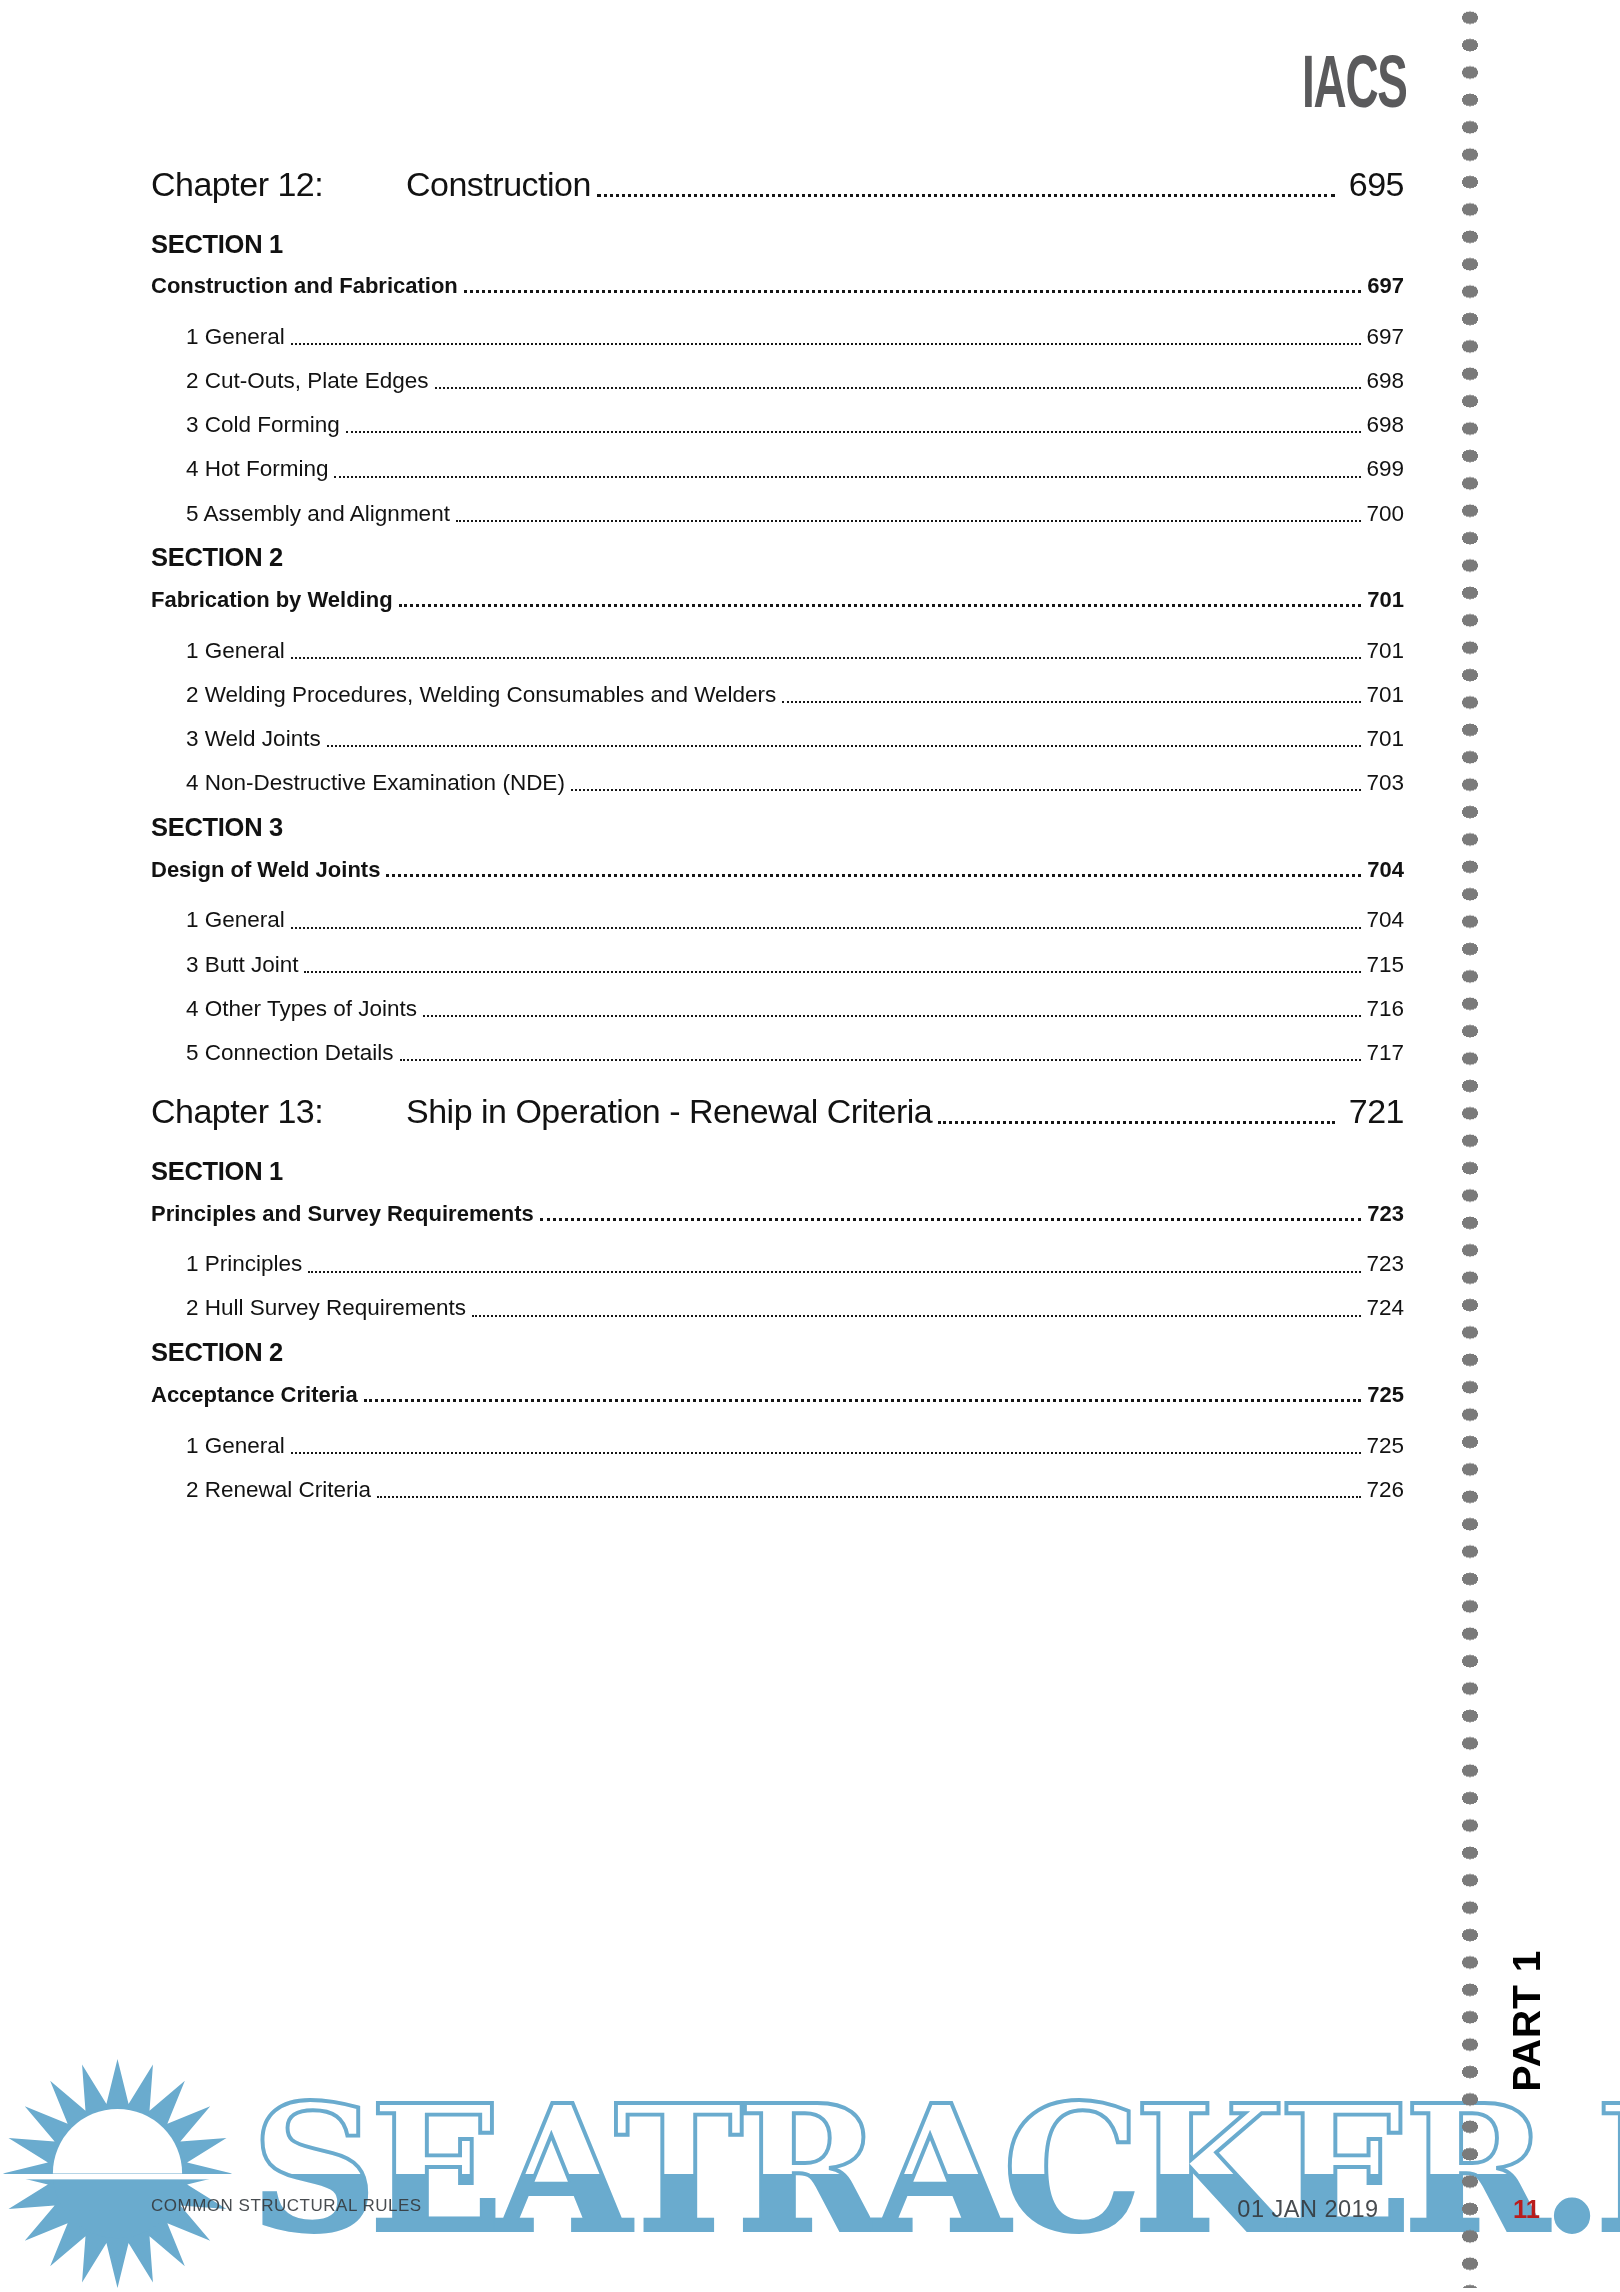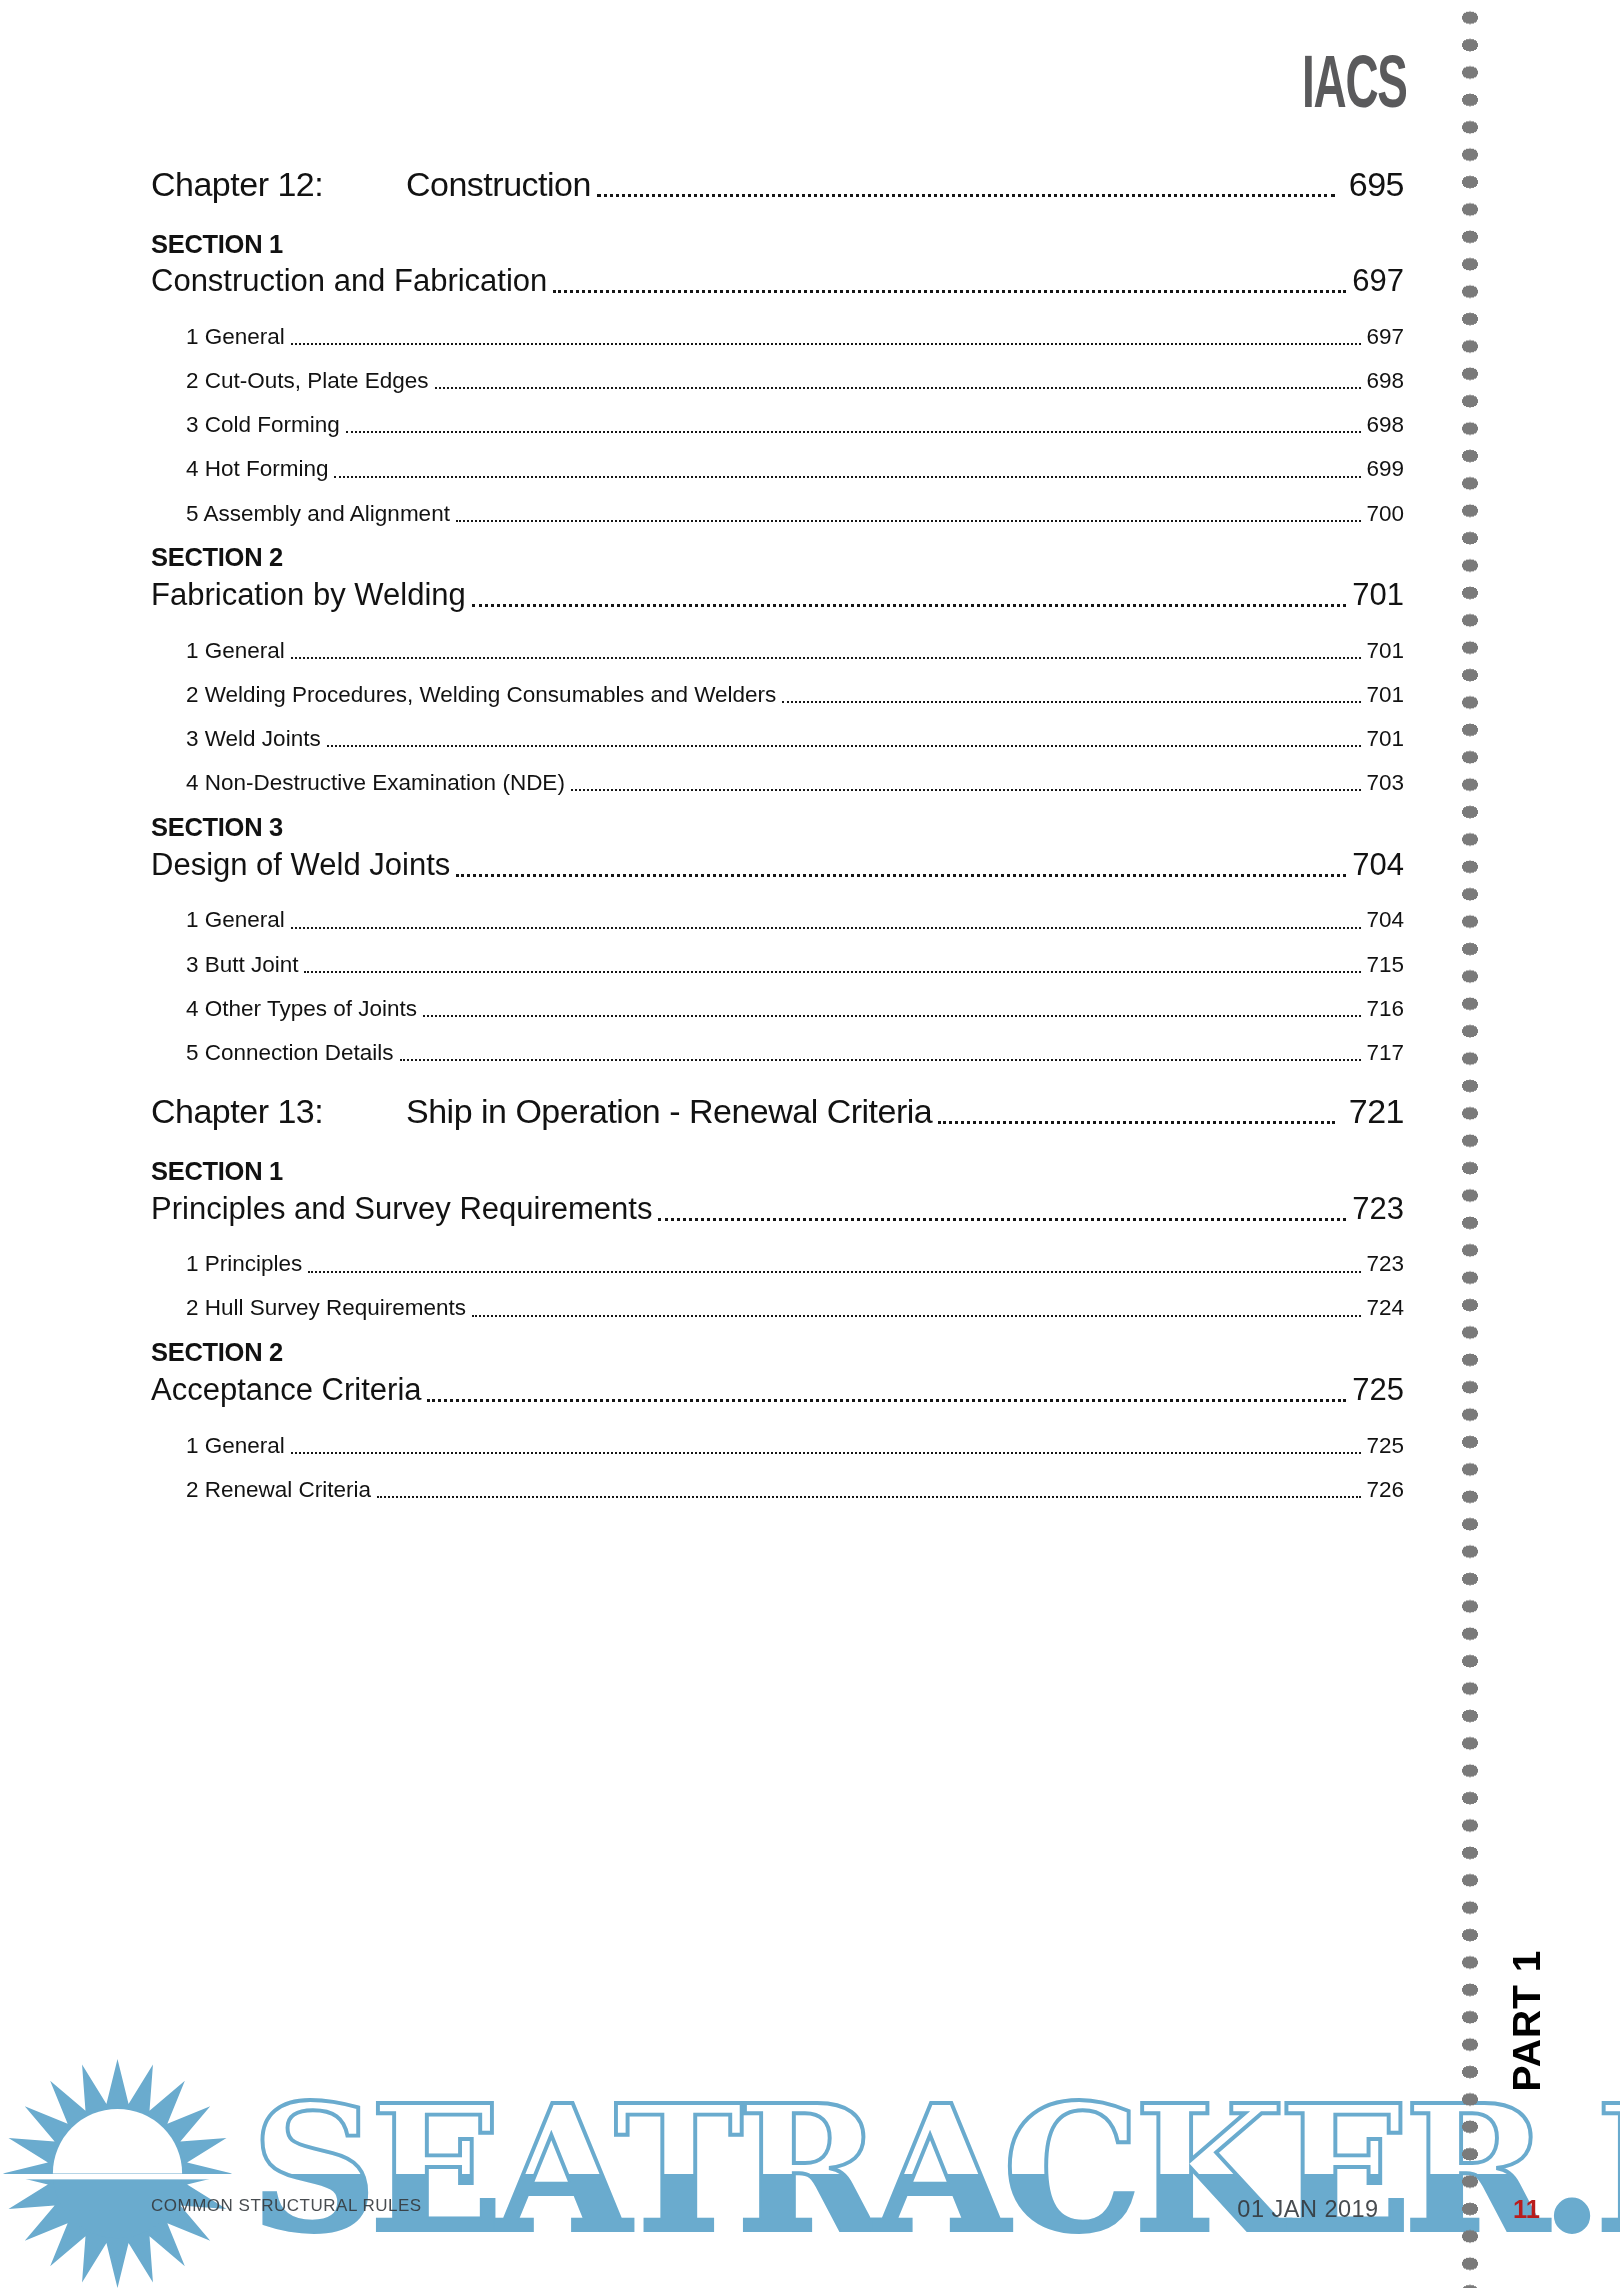--- a/index.html
+++ b/index.html
@@ -37,21 +37,21 @@
   .row { display:flex; align-items:flex-end; }
   .leader { flex:1 1 auto; min-width:29px; border-bottom:2.9px dotted #161616; margin:0 5.9px 4.9px 5.9px; }
 
   .ch-row { height:41px; margin-bottom:25.5px; font-size:34px; letter-spacing:-0.5px; white-space:nowrap;justify-content:center; }
   .ch-label { display:inline-block; width:255px; flex:0 0 255px; }
   .ch-row .leader { border-bottom-width:3.9px; margin-bottom:6.9px; }
   .ch-page { margin-left:7.8px; }
 
   .section { margin-bottom:7.8px; }
   .sec-label { font-size:25.5px; font-weight:bold; height:31px; margin-bottom:7.8px; letter-spacing:-0.3px; }
-  .sec-row { height:31px; margin-bottom:23.5px; font-size:31px; font-weight:normal; white-space:nowrap; }
+  .sec-row { height:31px; margin-bottom:23.5px; font-size:22px; font-weight:bold; white-space:nowrap; }
   .sec-row .leader { border-bottom-width:3.4px; margin-bottom:5.9px; }
 
   .item-row { height:27.4px; margin-bottom:16.7px; font-size:22.5px; padding-left:35px; white-space:nowrap; }
   .item-row .leader { border-bottom-width:2.7px; margin-bottom:4.9px; }
 
   .chapter + .chapter { margin-top:24.5px; }
 
   
   .wm-sun { position:absolute; left:0; top:2049px; z-index:5; }
   .wm-text {

